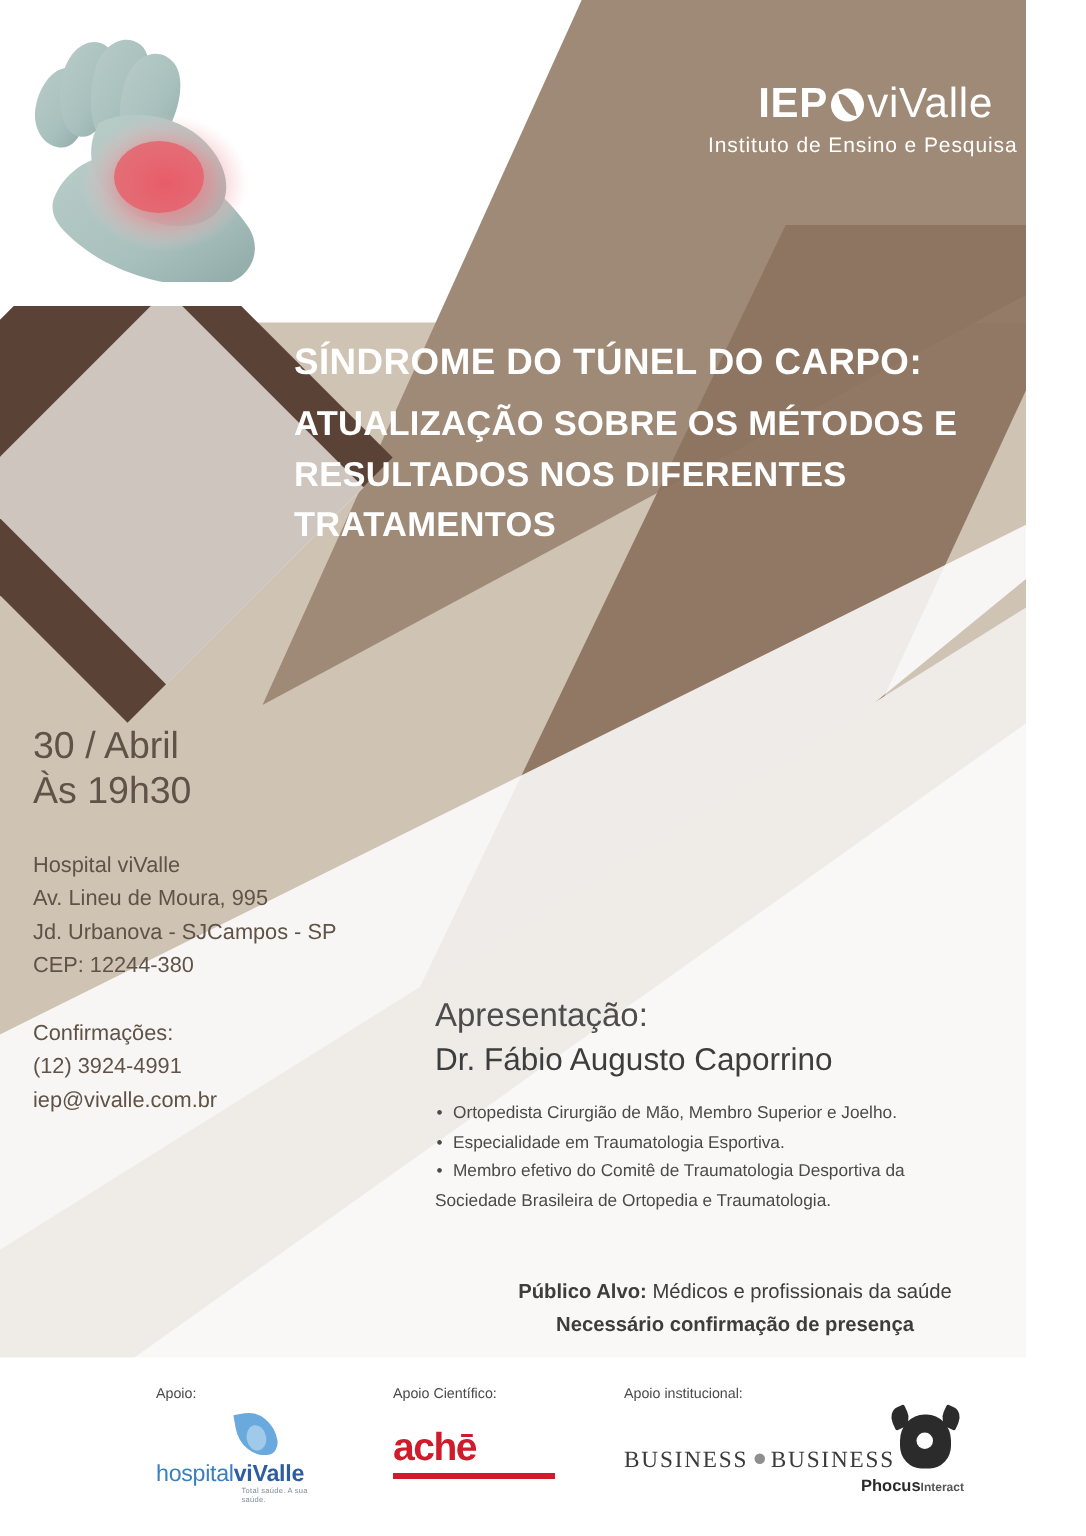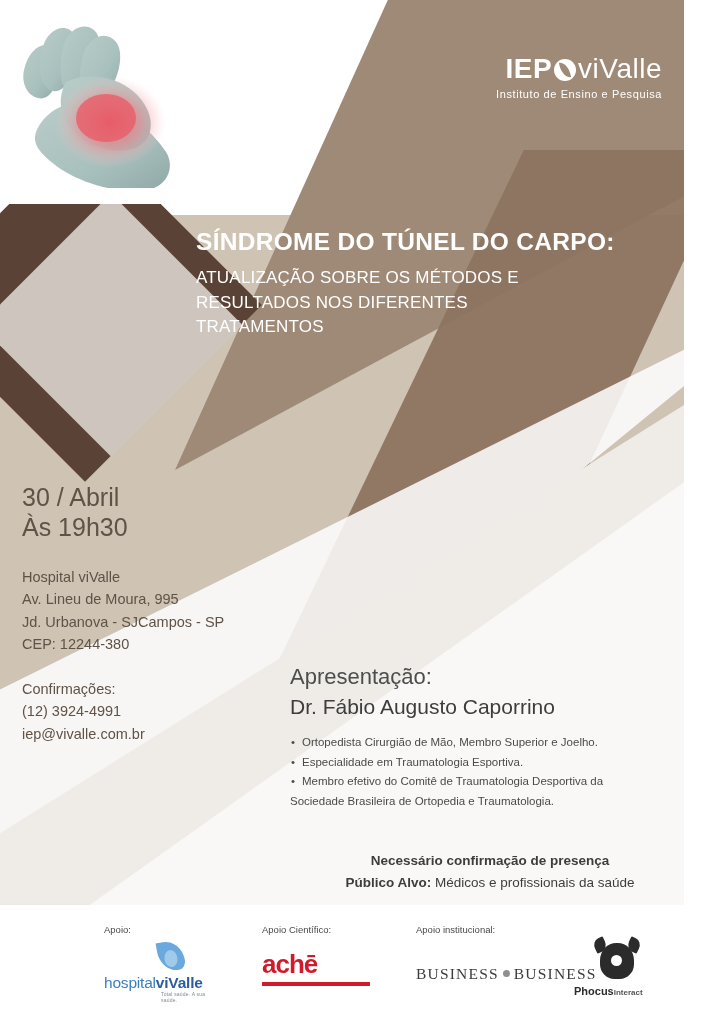--- a/index.html
+++ b/index.html
@@ -117,21 +117,21 @@
   }
   .logo-main {
     font-size: 28px;
     font-weight: bold;
     letter-spacing: .5px;
     line-height: 1;
     white-space: nowrap;
   }
   .logo-main .thin { font-weight: 300; }
   .logo-sub {
-    font-size: 11px;
+    font-size: 14px;
     letter-spacing: .6px;
     margin-top: 5px;
     white-space: nowrap;
   }
   .logo-mark {
     display: inline-block;
     width: 22px; height: 22px;
     border-radius: 50%;
     background: #ffffff;
     position: relative;
@@ -156,22 +156,22 @@
     color: #ffffff;
   }
   .title-main {
     font-size: 24.5px;
     font-weight: bold;
     letter-spacing: .3px;
     line-height: 1.15;
     margin-bottom: 10px;
   }
   .title-sub {
-    font-size: 17px;
-    font-weight: 400;
+    font-size: 23px;
+    font-weight: 700;
     letter-spacing: .2px;
     line-height: 1.45;
   }
 
   
   .date-block {
     position: absolute;
     left: 22px; top: 482px;
     color: #5f5247;
   }
@@ -435,25 +435,25 @@
     <div class="speaker-name">Dr. Fábio Augusto Caporrino</div>
     <div class="speaker-bullets">
       <div class="b">Ortopedista Cirurgião de Mão, Membro Superior e Joelho.</div>
       <div class="b">Especialidade em Traumatologia Esportiva.</div>
       <div class="b">Membro efetivo do Comitê de Traumatologia Desportiva da</div>
       <div class="cont">Sociedade Brasileira de Ortopedia e Traumatologia.</div>
     </div>
   </div>
 
   <div class="audience-block">
-    <div><b>Necessário confirmação de presença</b></div>
     <div>
       <b>Público Alvo:</b>
       <span>Médicos e profissionais da saúde</span>
     </div>
+    <div><b>Necessário confirmação de presença</b></div>
   </div>
 
   <div class="sponsors">
 
     <div class="sp sp-1">
       <div class="sp-label">Apoio:</div>
       <div class="hv-logo">
         <div class="hv-drop"></div>
         <div class="hv-text">
           <span class="a">hospital</span><span class="b">viValle</span>

